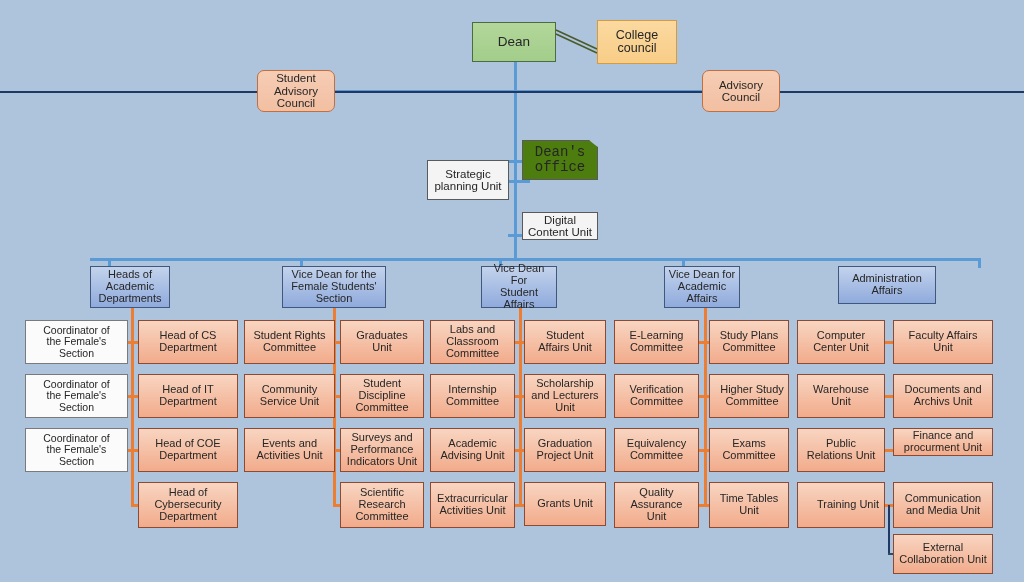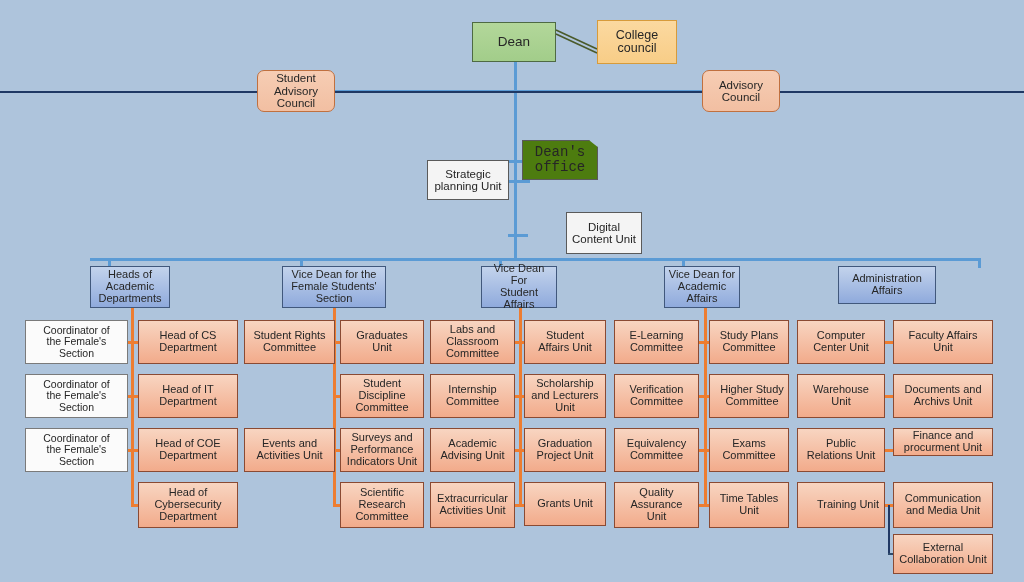--- a/index.html
+++ b/index.html
@@ -88,21 +88,21 @@
     </div>
     <div class="conn h-blue" style="left: 508px; top: 160px; width: 20px;"></div>
     <div class="node n-doc" style="left: 522px; top: 140px; width: 76px; height: 40px;">
       <span>Dean's office</span>
     </div>
     <div class="conn h-blue" style="left: 508px; top: 180px; width: 22px;"></div>
     <div class="node n-white" style="left: 427px; top: 160px; width: 82px; height: 40px;">
       <span>Strategic<br>planning Unit</span>
     </div>
     <div class="conn h-blue" style="left: 508px; top: 234px; width: 20px;"></div>
-    <div class="node n-white" style="left: 522px; top: 212px; width: 76px; height: 42px; margin-left: 44px;">
+    <div class="node n-white" style="left: 522px; top: 212px; width: 76px; height: 28px;">
       <span>Digital<br>Content Unit</span>
     </div>
     <div class="conn h-blue" style="left: 90px; top: 258px; width: 808px;"></div>
     <div class="conn v-blue" style="left: 108px; top: 258px; height: 10px;"></div>
     <div class="node n-header" style="left: 90px; top: 266px; width: 80px; height: 42px;">
       <span>Heads of<br>Academic<br>Departments</span>
     </div>
     <div class="conn v-blue" style="left: 300px; top: 258px; height: 10px;"></div>
     <div class="node n-header" style="left: 282px; top: 266px; width: 104px; height: 42px;">
       <span>Vice Dean for the<br>Female Students'<br>Section</span>
@@ -148,20 +148,23 @@
     <div class="conn h-orange" style="left: 131px; top: 504px; width: 9px;"></div>
     <div class="node n-unit" style="left: 138px; top: 482px; width: 100px; height: 46px;">
       <span>Head of<br>Cybersecurity<br>Department</span>
     </div>
     <div class="conn v-orange" style="left: 333px; top: 308px; height: 199px;"></div>
     <div class="conn h-orange" style="left: 335px; top: 341px; width: 1px;"></div>
     <div class="node n-unit" style="left: 244px; top: 320px; width: 91px; height: 44px;">
       <span>Student Rights<br>Committee</span>
     </div>
     <div class="conn h-orange" style="left: 335px; top: 395px; width: 1px;"></div>
+    <div class="node n-unit" style="left: 244px; top: 374px; width: 91px; height: 44px;">
+      <span>Community<br>Service Unit</span>
+    </div>
     <div class="conn h-orange" style="left: 335px; top: 449px; width: 1px;"></div>
     <div class="node n-unit" style="left: 244px; top: 428px; width: 91px; height: 44px;">
       <span>Events and<br>Activities Unit</span>
     </div>
     <div class="conn h-orange" style="left: 333px; top: 341px; width: 9px;"></div>
     <div class="node n-unit" style="left: 340px; top: 320px; width: 84px; height: 44px;">
       <span>Graduates<br>Unit</span>
     </div>
     <div class="conn h-orange" style="left: 333px; top: 395px; width: 9px;"></div>
     <div class="node n-unit" style="left: 340px; top: 374px; width: 84px; height: 44px;">

